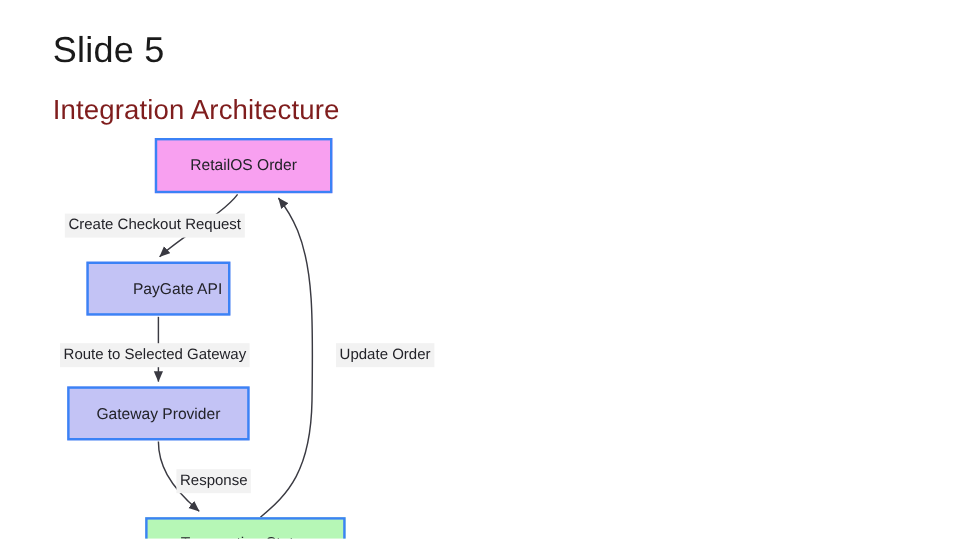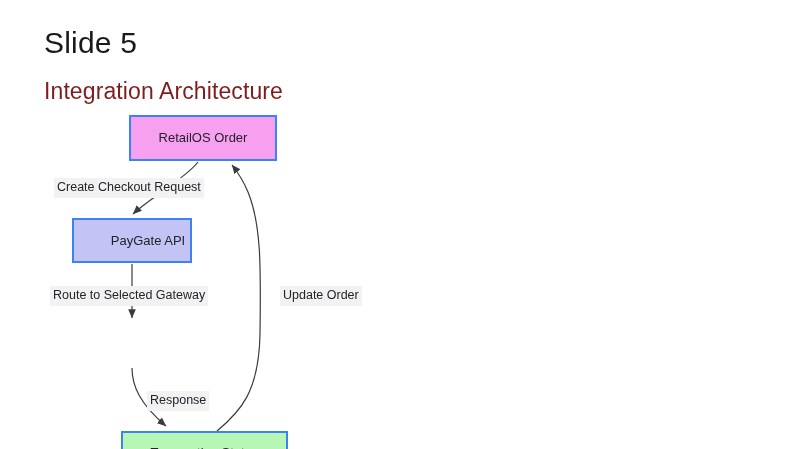--- a/index.html
+++ b/index.html
@@ -171,20 +171,23 @@
     </svg>
 
     <div class="node node-retailos">
       <span>RetailOS Order</span>
     </div>
 
     <div class="node node-paygate">
       <span>PayGate API</span>
     </div>
 
+    <div class="node node-gateway">
+      <span>Gateway Provider</span>
+    </div>
 
     <div class="node node-transaction">
       <span>Transaction Status</span>
     </div>
 
     <div class="edge-label lbl-create">Create Checkout Request</div>
 
     <div class="edge-label lbl-route">Route to Selected Gateway</div>
 
     <div class="edge-label lbl-response">Response</div>

